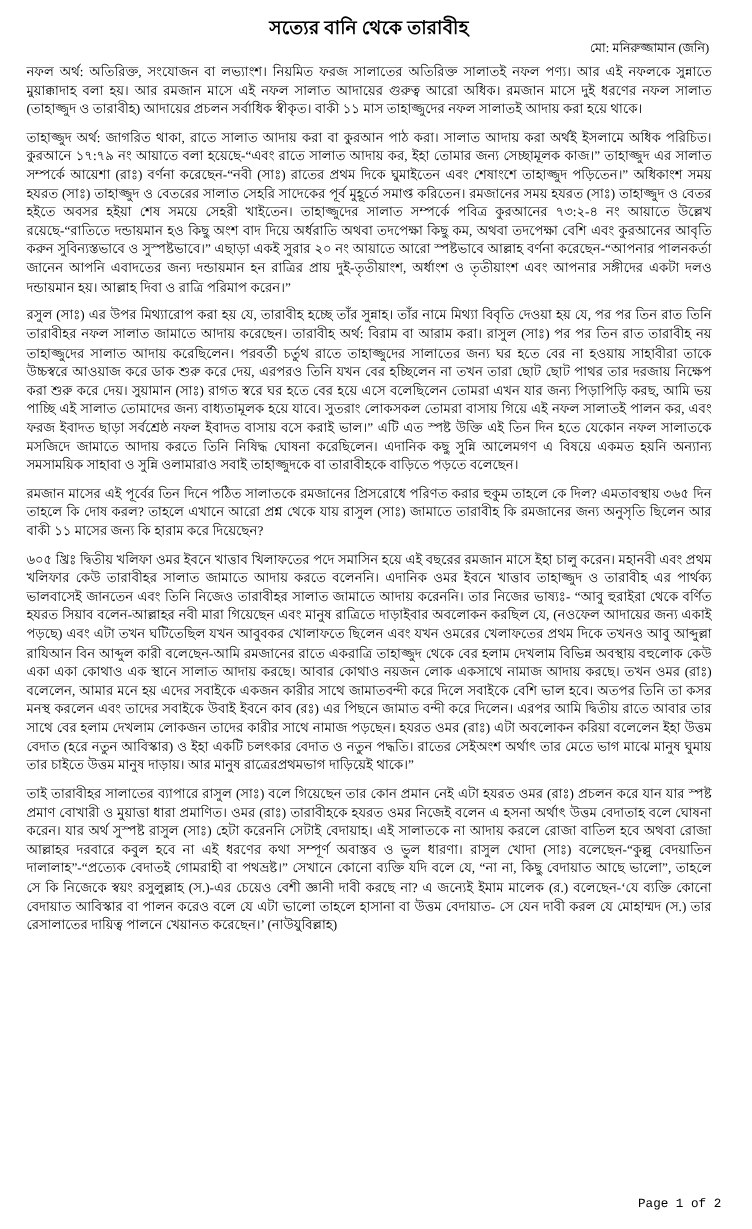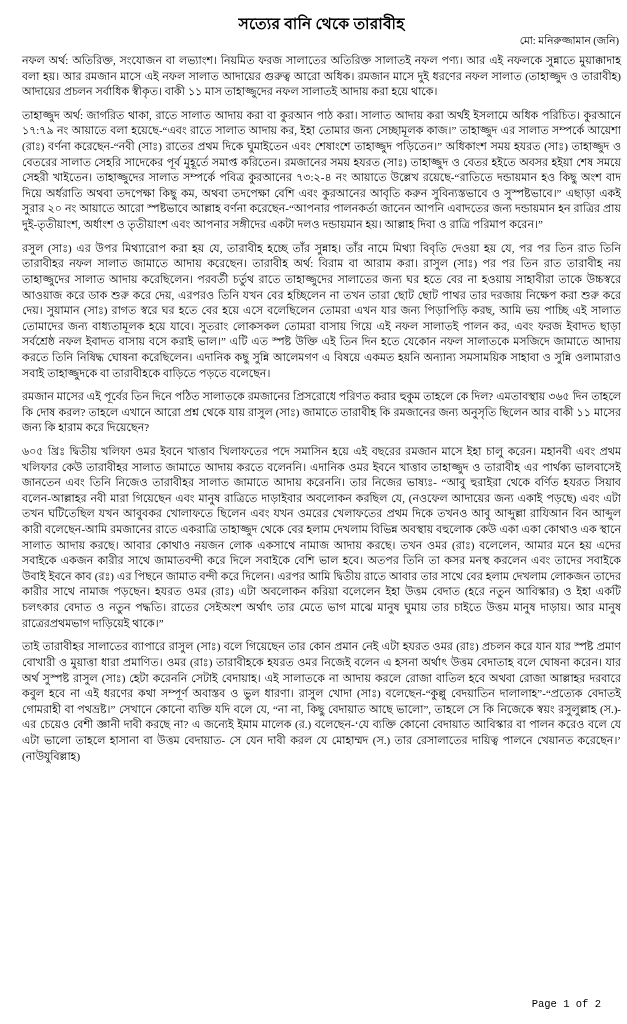--- a/index.html
+++ b/index.html
@@ -11,21 +11,21 @@
     width: 627px;
     height: 1024px;
     font-family: "Liberation Serif", "DejaVu Serif", serif;
     color: #000000;
     overflow: hidden;
   }
   .page {
     width: 627px;
     height: 1024px;
     box-sizing: border-box;
-    padding: 14px 6px 10px 22px;
+    padding: 14px 34px 10px 22px;
     position: relative;
   }
   .doc-title {
     text-align: center;
     font-size: 15.5px;
     font-weight: bold;
     letter-spacing: 0.2px;
     margin: 0 0 2px 0;
     line-height: 1.25;
   }

